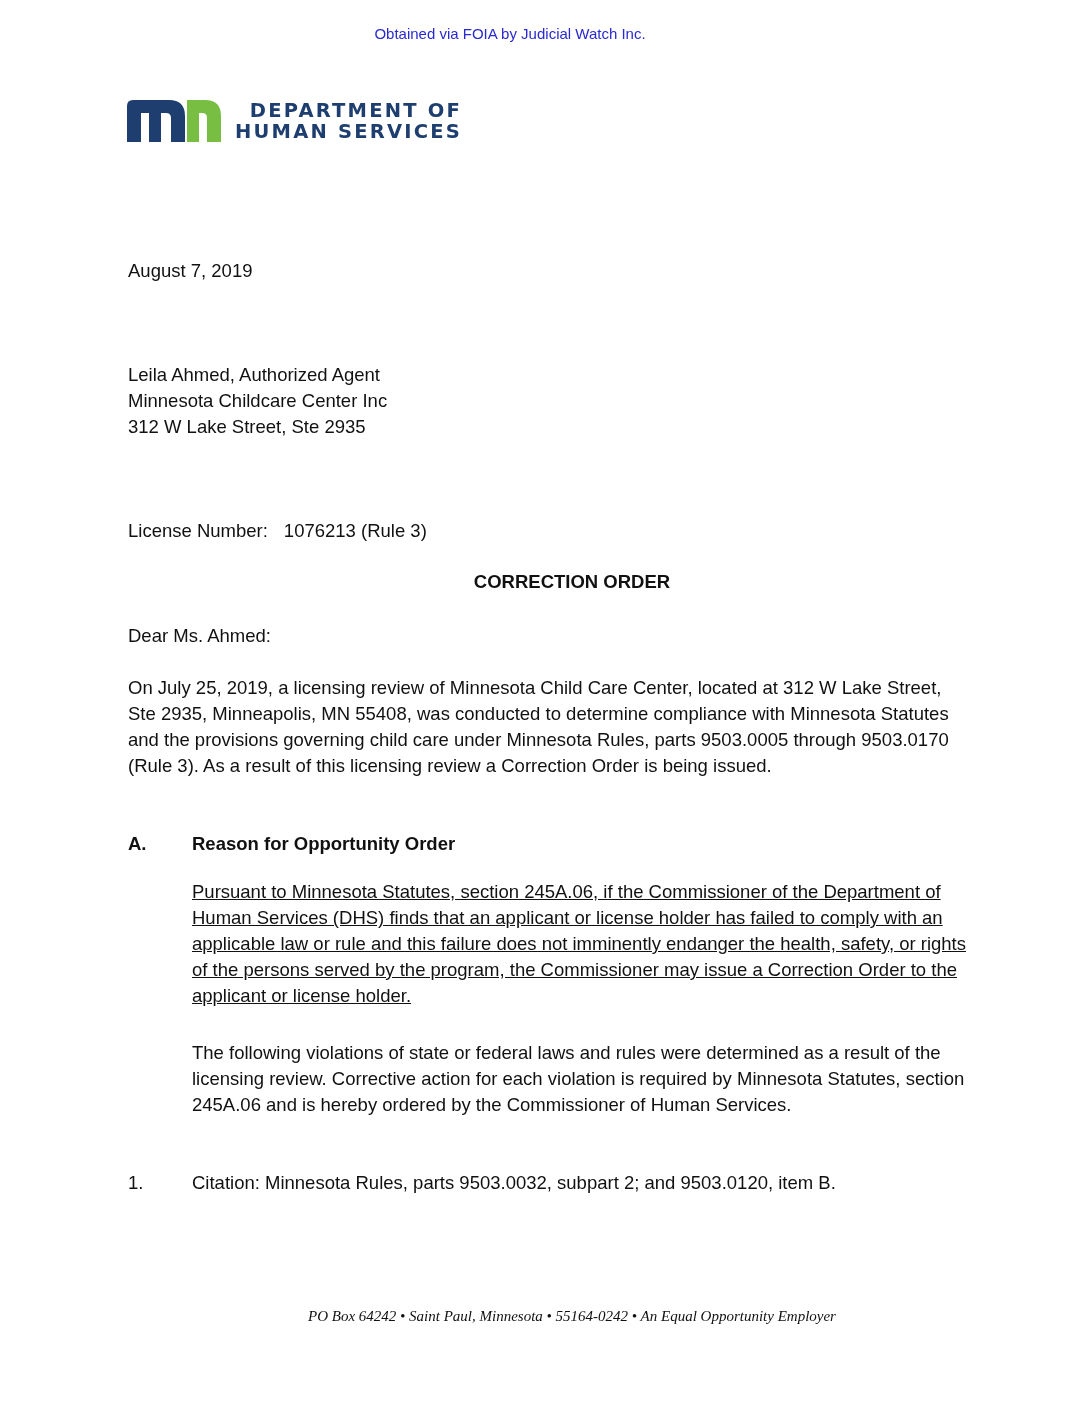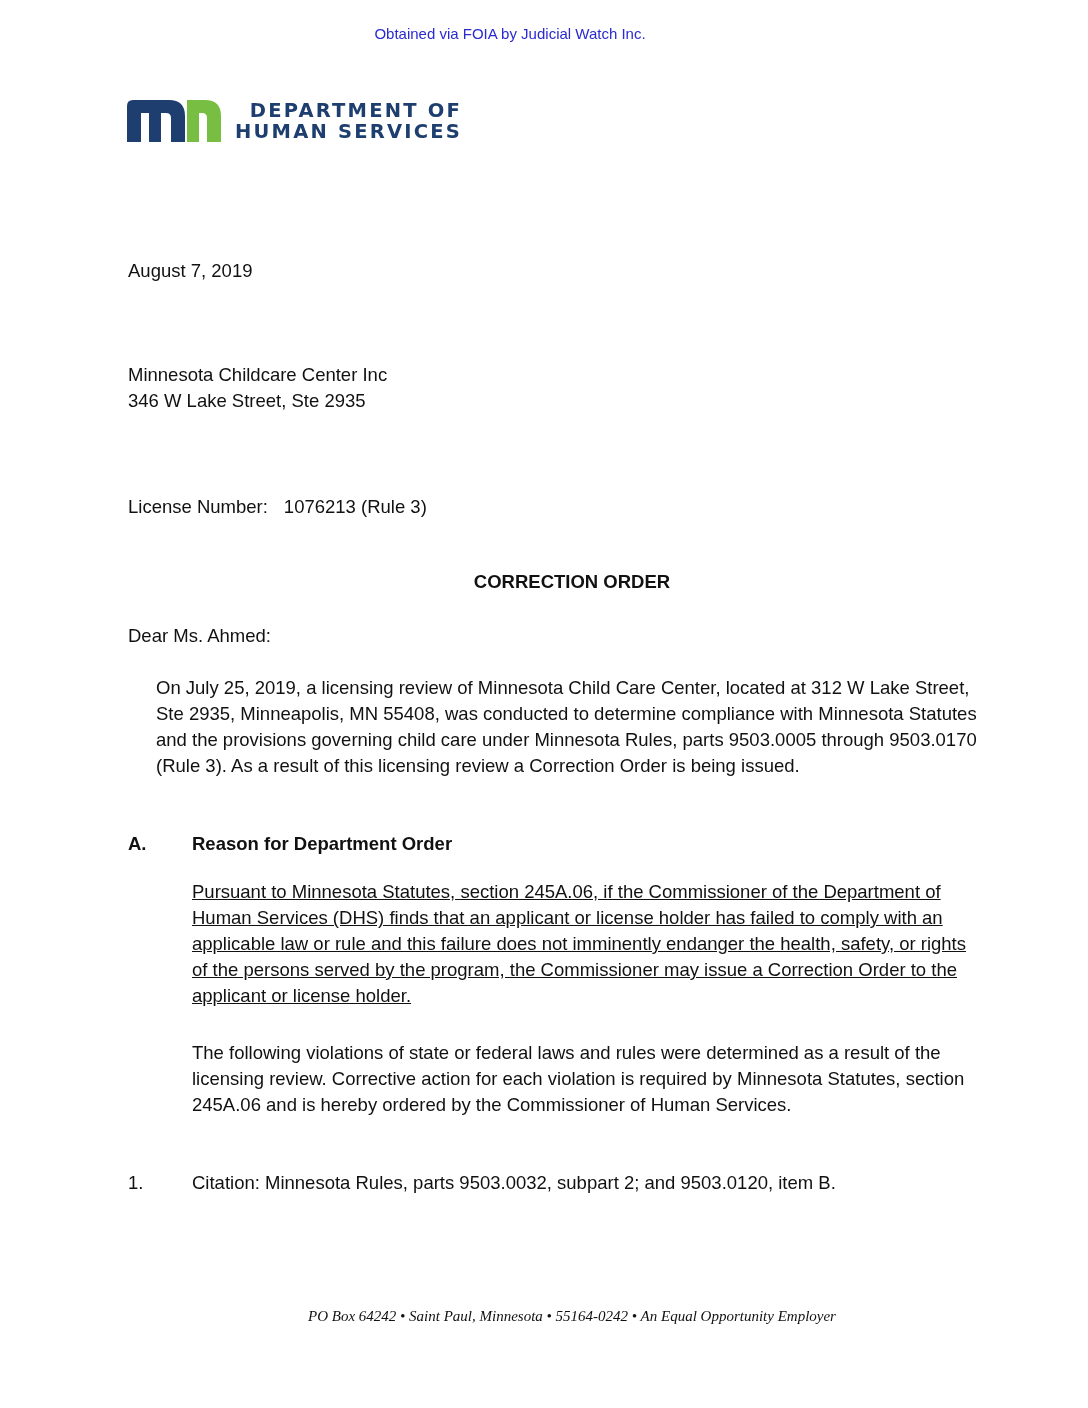--- a/index.html
+++ b/index.html
@@ -16,28 +16,28 @@
     .logo-text {
       margin-left: 14px; color: #1d3e6e; font-family: "DejaVu Sans", sans-serif;
       font-weight: bold; font-size: 19.5px; line-height: 21px; letter-spacing: 2.2px; text-align: right;
     }
     .body-text {
       position: absolute; left: 128px; font-family: "Liberation Sans", sans-serif;
       font-size: 18.5px; line-height: 26px; color: #111;
     }
     .date { top: 258px; }
     .address { top: 362px; }
-    .license { top: 494px; }
+    .license { top: 518px; }
     .license .gap { display: inline-block; width: 16px; }
     .title {
       position: absolute; top: 571px; left: 0; width: 1088px; text-align: center;
       font-weight: bold; font-size: 18.5px; font-family: "Liberation Sans", sans-serif; padding-left: 28px;
     }
     .salutation { top: 623px; }
-    .para1 { top: 675px; width: 840px; margin-left: 28px; }
+    .para1 { top: 675px; width: 840px; }
     .section-head { position: absolute; top: 831px; left: 128px; font-weight: bold; font-size: 18.5px; line-height: 26px; }
     .section-head .num { display: inline-block; width: 64px; }
     .indent { left: 192px; width: 776px; }
     .para2 { top: 879px; text-decoration: underline; }
     .para3 { top: 1040px; }
     .citation { position: absolute; top: 1170px; left: 128px; font-size: 18.5px; line-height: 26px; }
     .citation .num { display: inline-block; width: 64px; }
     .citation .label { }
     .footer {
       position: absolute; top: 1307px; left: 0; width: 1088px; text-align: center;
@@ -56,36 +56,37 @@
   </svg>
   <div class="logo-text">
     <div>DEPARTMENT OF</div>
     <div>HUMAN SERVICES</div>
   </div>
 </div>
 
 <div class="body-text date">August 7, 2019</div>
 
 <div class="body-text address">
+  <div>Leila Ahmed, Authorized Agent</div>
   <div>Minnesota Childcare Center Inc</div>
-  <div>346 W Lake Street, Ste 2935</div>
+  <div>312 W Lake Street, Ste 2935</div>
 </div>
 
 <div class="body-text license">
   <span>License Number:</span><span class="gap"></span><span>1076213 (Rule 3)</span>
 </div>
 
 <div class="title">CORRECTION ORDER</div>
 
 <div class="body-text salutation">Dear Ms. Ahmed:</div>
 
 <div class="body-text para1">On July 25, 2019, a licensing review of Minnesota Child Care Center, located at 312 W Lake Street, Ste 2935, Minneapolis, MN 55408, was conducted to determine compliance with Minnesota Statutes and the provisions governing child care under Minnesota Rules, parts 9503.0005 through 9503.0170 (Rule 3).  As a result of this licensing review a Correction Order is being issued.</div>
 
 <div class="section-head">
-  <span class="num">A.</span><span>Reason for Department Order</span>
+  <span class="num">A.</span><span>Reason for Opportunity Order</span>
 </div>
 
 <div class="body-text indent para2">Pursuant to Minnesota Statutes, section 245A.06, if the Commissioner of the Department of Human Services (DHS) finds that an applicant or license holder has failed to comply with an applicable law or rule and this failure does not imminently endanger the health, safety, or rights of the persons served by the program, the Commissioner may issue a Correction Order to the applicant or license holder.</div>
 
 <div class="body-text indent para3">The following violations of state or federal laws and rules were determined as a result of the licensing review.  Corrective action for each violation is required by Minnesota Statutes, section 245A.06 and is hereby ordered by the Commissioner of Human Services.</div>
 
 <div class="citation">
   <span class="num">1.</span><span class="label">Citation</span><span>:  Minnesota Rules, parts 9503.0032, subpart 2; and 9503.0120, item B.</span>
 </div>
 

